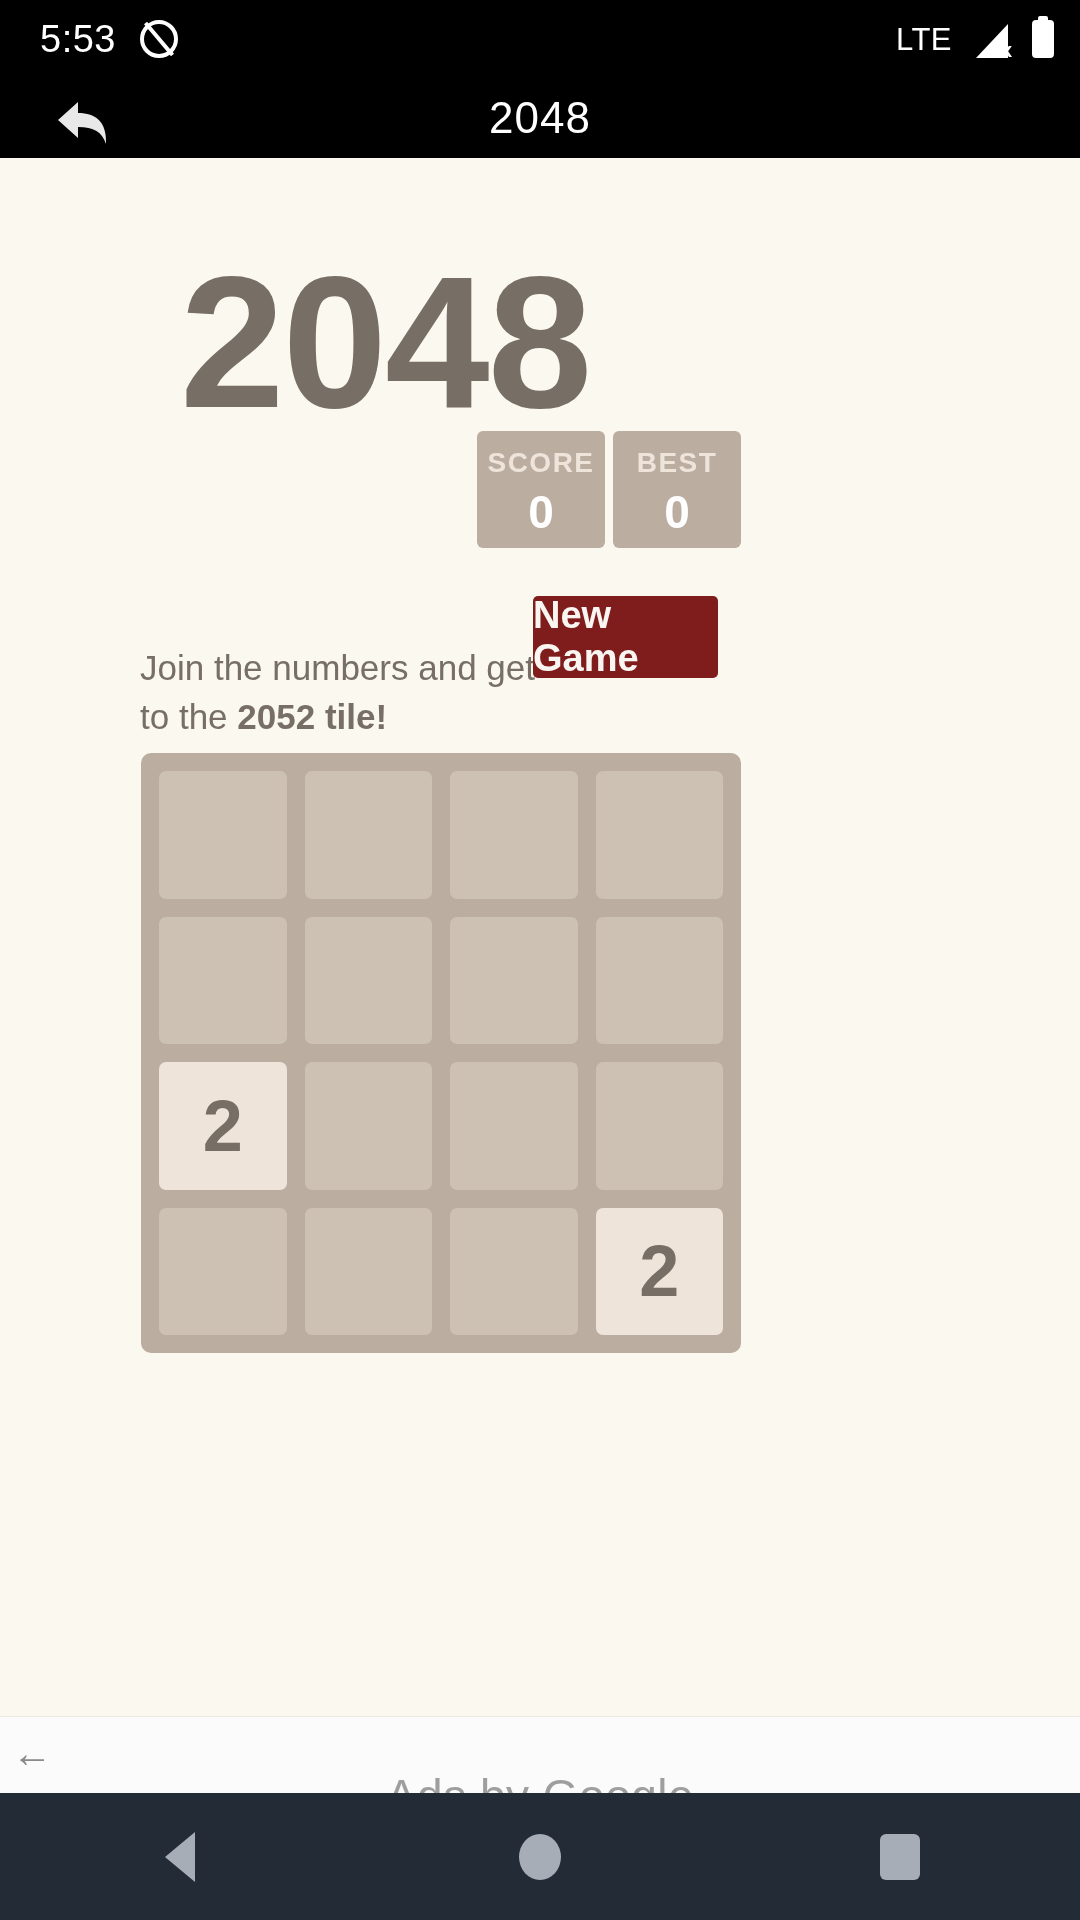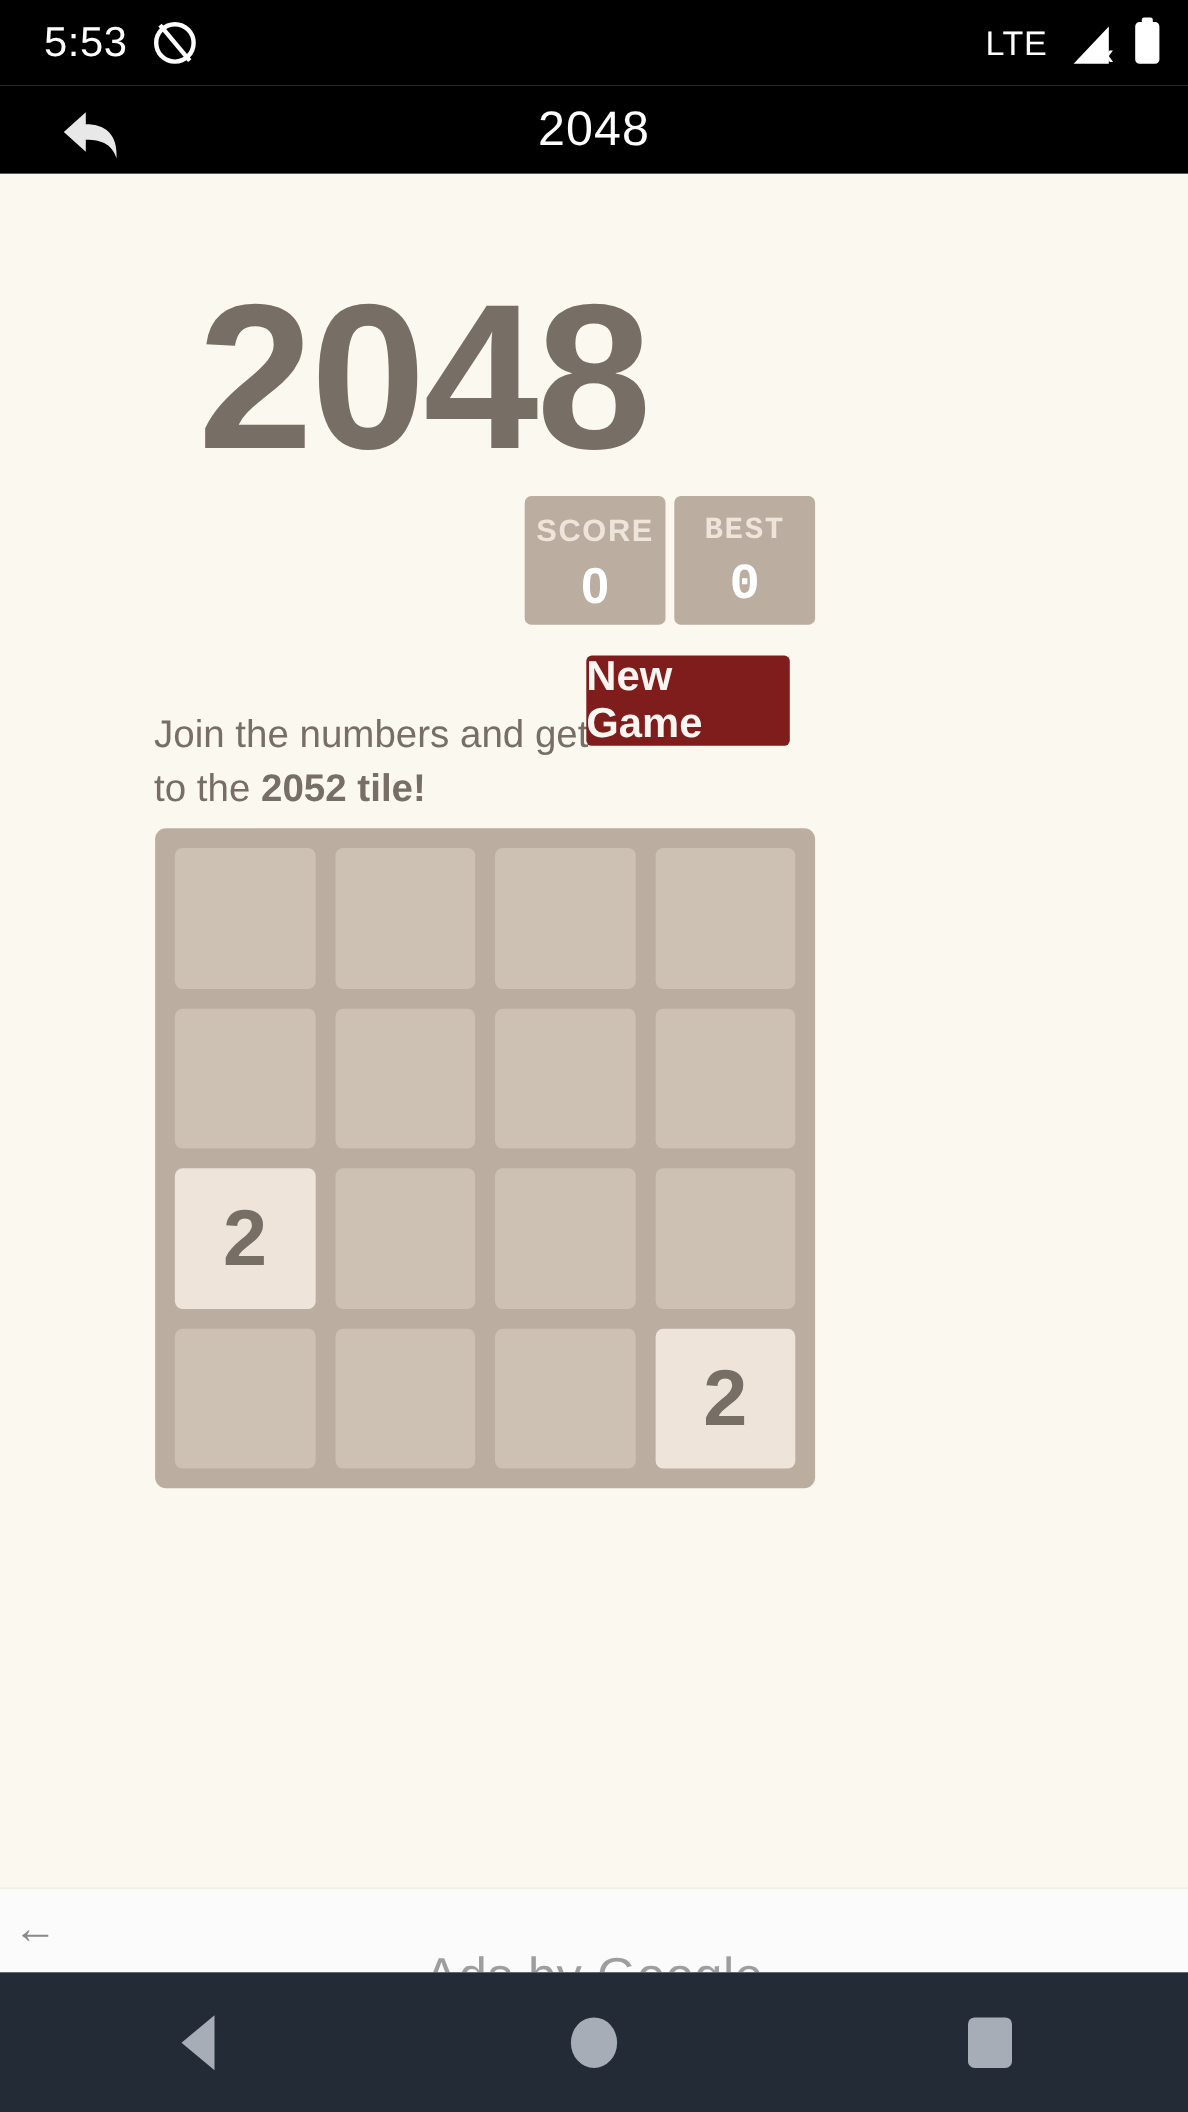--- a/index.html
+++ b/index.html
@@ -77,24 +77,23 @@
     font-size:188px; font-weight:bold; color:#776e65;
     line-height:1; letter-spacing:-2px;
   }
 
   .score-box {
     position:absolute; top:273px;
     background:#bbada0; border-radius:6px;
     display:flex; flex-direction:column;
     align-items:center; justify-content:center;
     padding-top:4px;
-    margin-top:20px;
   }
   #score-box { left:477px; width:128px; height:117px; }
-  #best-box  { left:613px; width:128px; height:117px;font-family:Liberation Mono, monospace; }
+  #best-box  { left:613px; width:128px; height:117px; }
   .score-label {
     font-size:28px; font-weight:bold; color:#eee4da;
     letter-spacing:1.5px; line-height:1;
   }
   .score-value {
     font-size:46px; font-weight:bold; color:#ffffff;
     line-height:1; margin-top:12px;
   }
 
   #intro-text {

